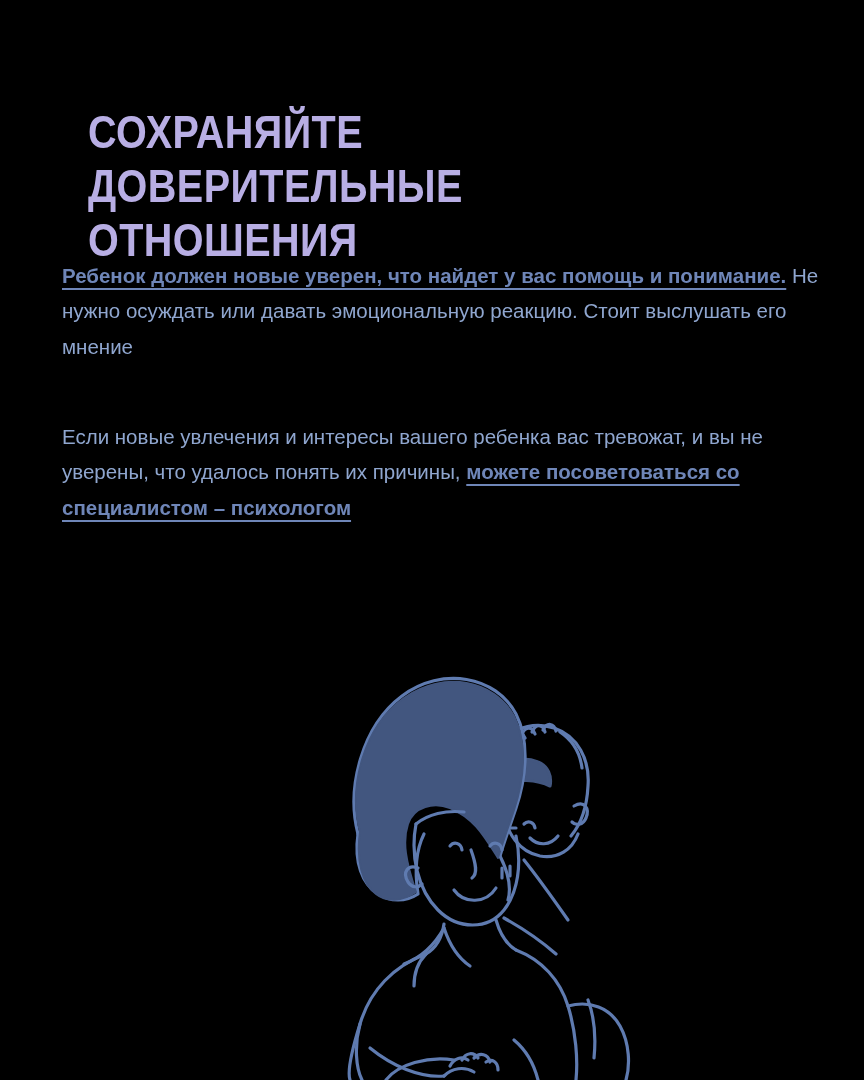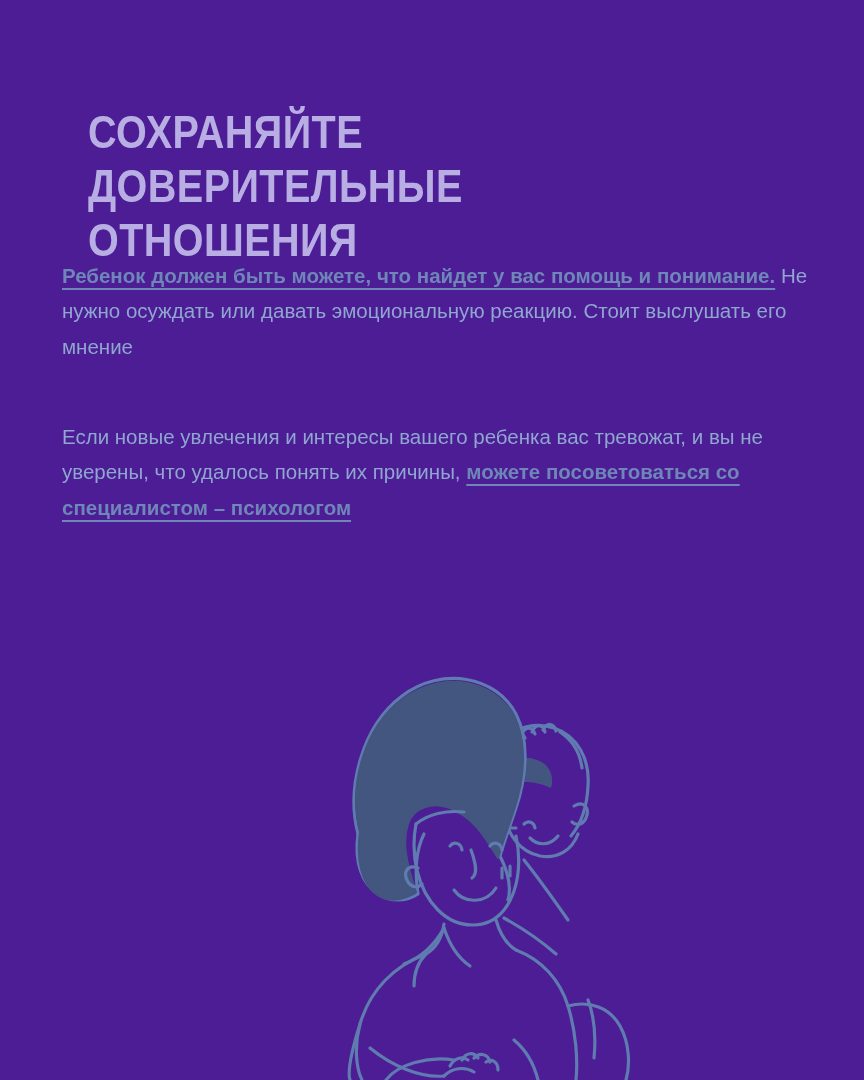--- a/index.html
+++ b/index.html
@@ -11,21 +11,21 @@
     width: 864px;
     height: 1080px;
     position: relative;
     overflow: hidden;
     font-family: "Liberation Sans", sans-serif;
   }
 
   .page {
     position: absolute;
     inset: 0;
-    background: #4c1d95;
+    background: #000000;
   }
 
   
   .title {
     position: absolute;
     left: 88px;
     top: 74px;
     width: 720px;
     color: #b8aee4;
     font-family: "Liberation Sans", sans-serif;
@@ -76,21 +76,21 @@
   .illustration svg { display: block; }
 </style>
 </head>
 <body>
 
 <div class="page">
 
   <h1 class="title">СОХРАНЯЙТЕ ДОВЕРИТЕЛЬНЫЕ ОТНОШЕНИЯ</h1>
 
   <div class="body-block para-1">
-    <span class="lead">Ребенок должен быть можете, что найдет у вас помощь и понимание.</span><span> Не нужно осуждать или давать эмоциональную реакцию. Стоит выслушать его мнение</span>
+    <span class="lead">Ребенок должен новые уверен, что найдет у вас помощь и понимание.</span><span> Не нужно осуждать или давать эмоциональную реакцию. Стоит выслушать его мнение</span>
   </div>
 
   <div class="body-block para-2">
     <span>Если новые увлечения и интересы вашего ребенка вас тревожат, и вы не уверены, что удалось понять их причины, </span><span class="strong-underline">можете посоветоваться со специалистом – психологом</span>
   </div>
 
   <div class="illustration">
     <svg viewBox="0 0 420 452" width="420" height="452">
       <g fill="none" stroke="#5f7bb0" stroke-width="3.2" stroke-linecap="round" stroke-linejoin="round">
 

